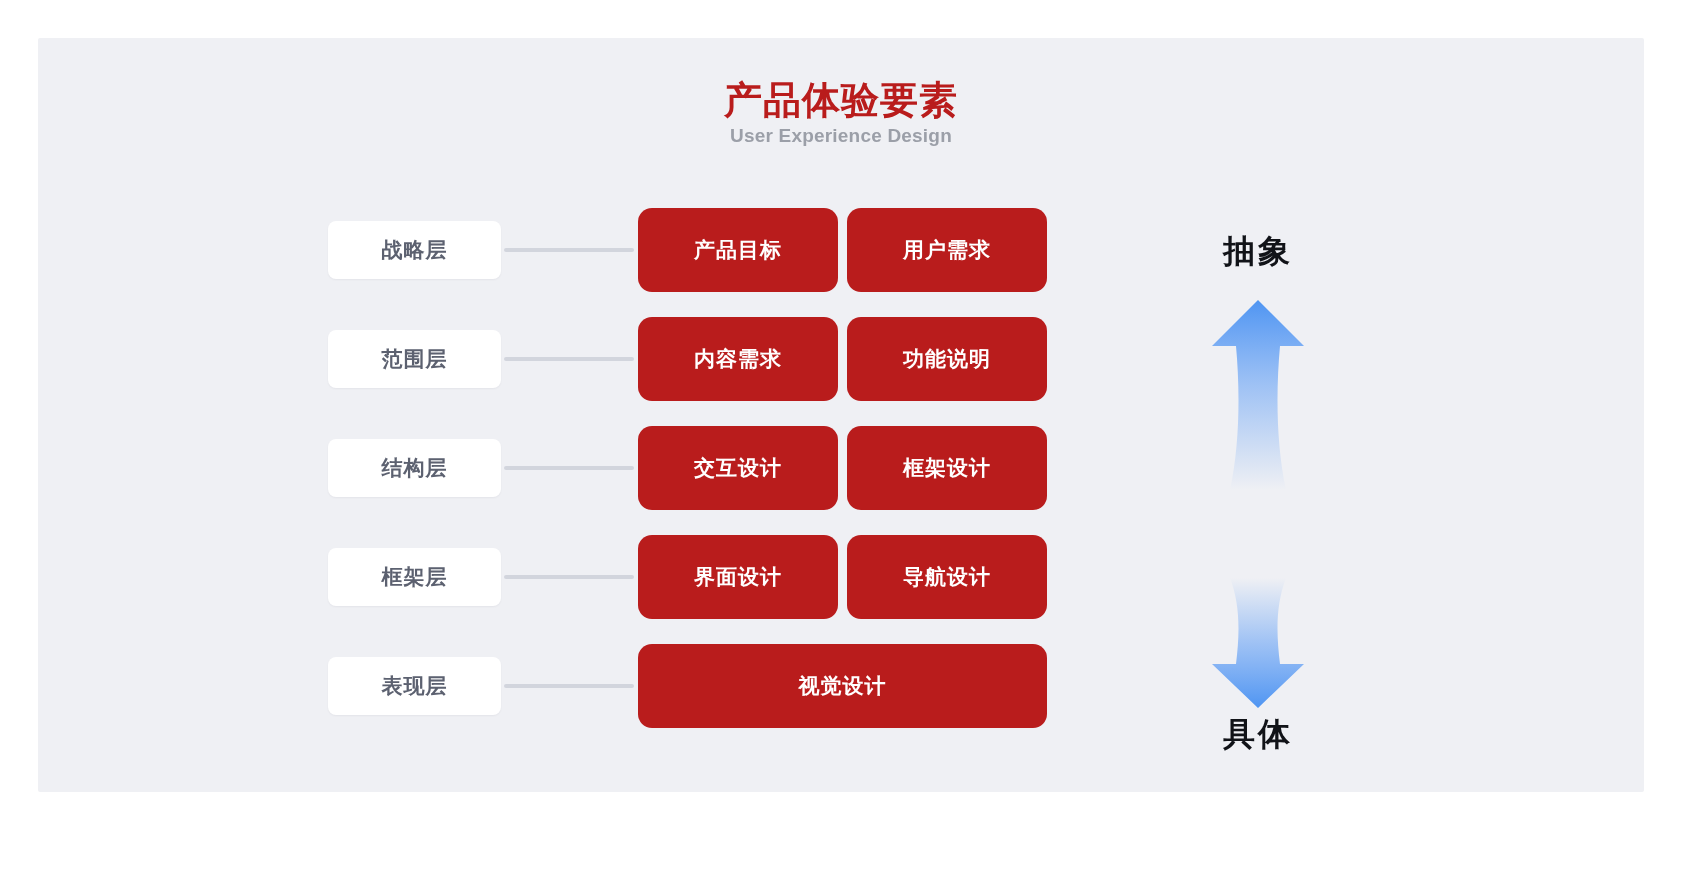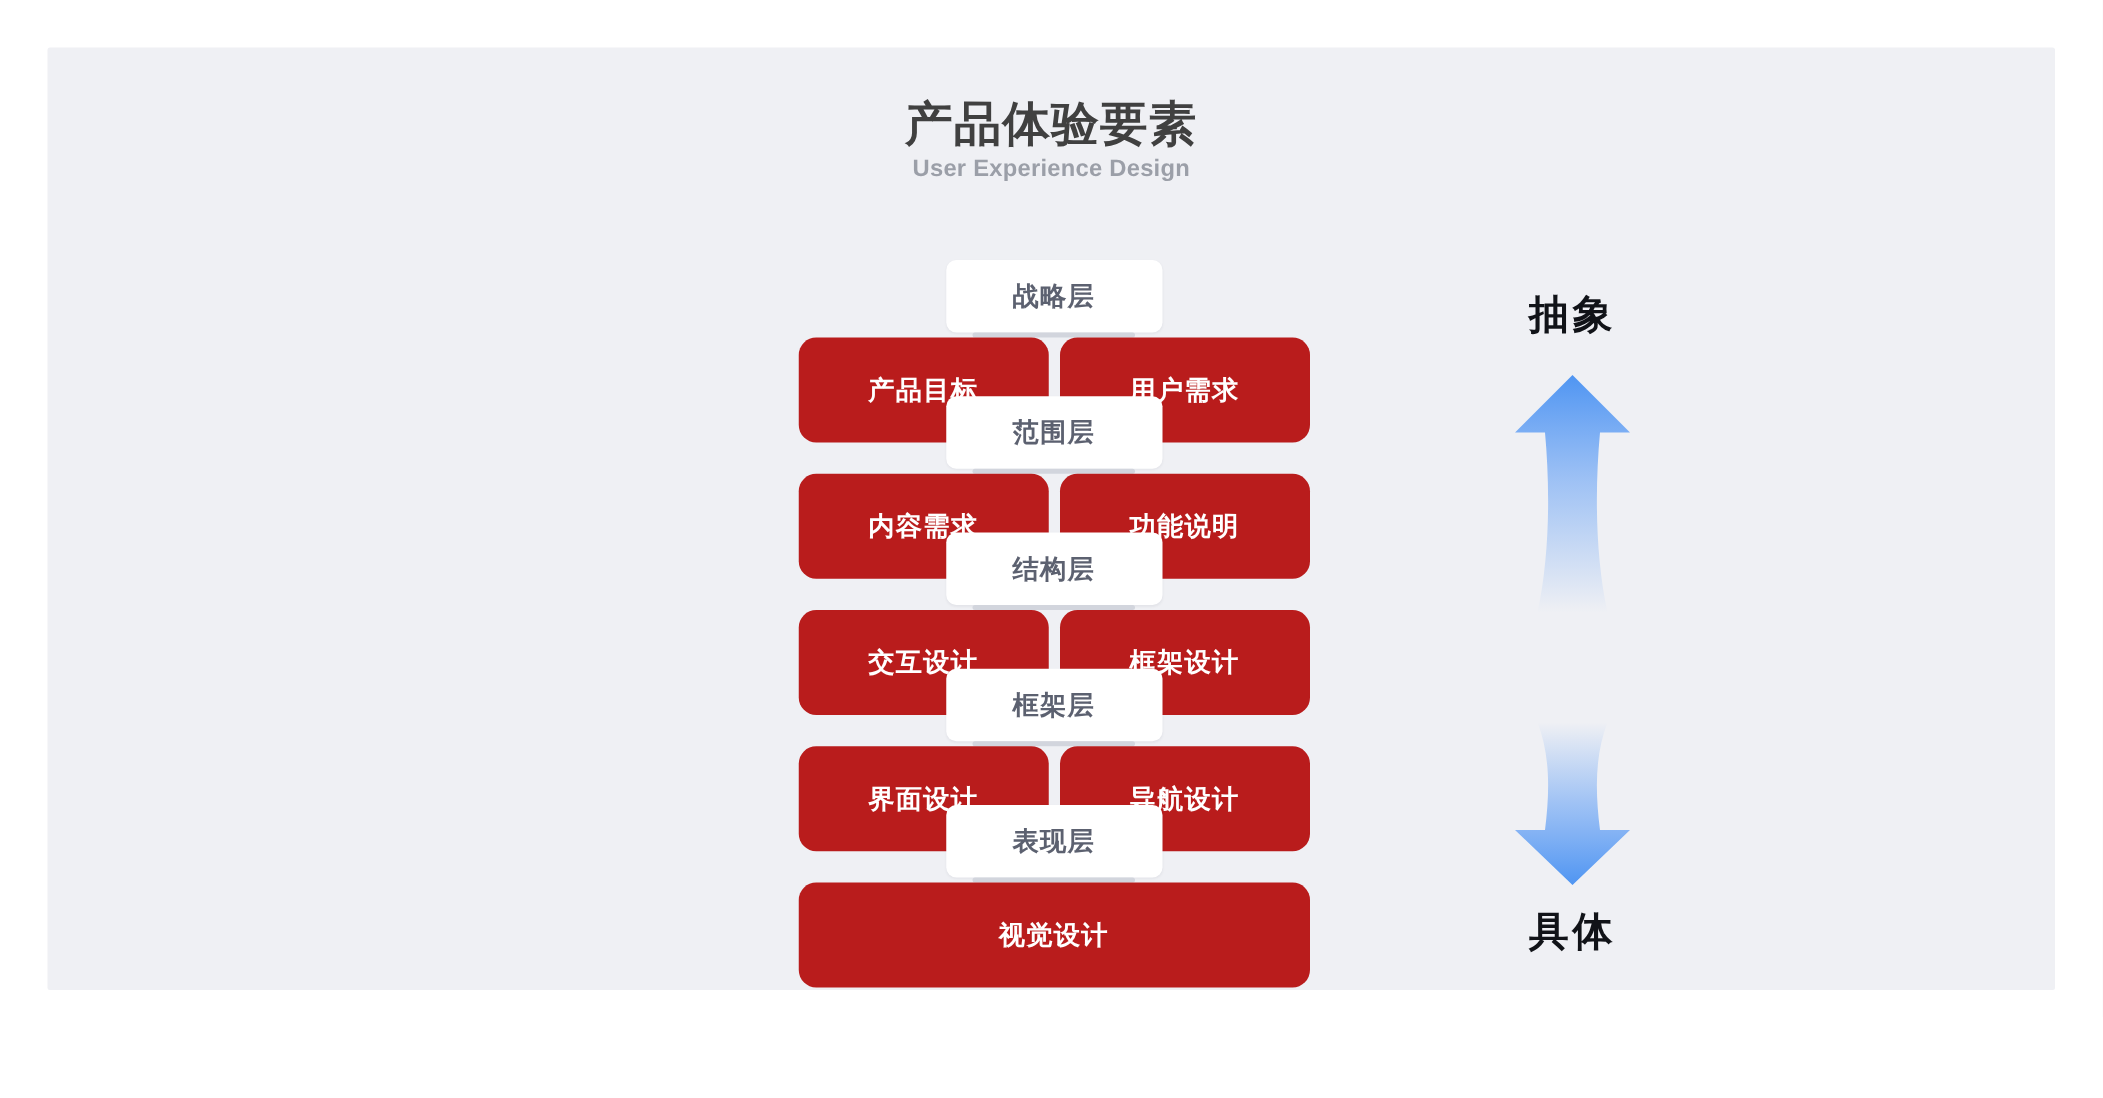--- a/index.html
+++ b/index.html
@@ -32,21 +32,21 @@
   #header {
     position: absolute;
     left: 0;
     top: 42px;
     width: 100%;
     text-align: center;
   }
   #title {
     font-size: 38px;
     font-weight: 700;
-    color: #404040;
+    color: #b91c1c;
     letter-spacing: 1px;
     line-height: 1.1;
   }
   #subtitle {
     margin-top: 3px;
     font-size: 19px;
     font-weight: 700;
     color: #9b9fa8;
     letter-spacing: 0.2px;
   }
@@ -59,21 +59,20 @@
     width: 1030px;
     height: 580px;
   }
   .row {
     position: absolute;
     left: 0;
     width: 100%;
     height: 84px;
     display: flex;
     align-items: center;
-    flex-direction: column;
   }
 
   
   .layer-chip {
     width: 173px;
     height: 58px;
     background: #ffffff;
     border-radius: 8px;
     display: flex;
     align-items: center;
@@ -132,21 +131,21 @@
     position: absolute;
     left: 0;
     width: 160px;
     text-align: center;
     font-size: 32px;
     font-weight: 700;
     color: #111318;
     letter-spacing: 3px;
   }
   #label-top    { top: 14px; }
-  #label-bottom { top: 508px; }
+  #label-bottom { top: 497px; }
 
   .arrow-wrap {
     position: absolute;
     left: 28px;
     width: 104px;
   }
   #arrow-up   { top: 78px;  height: 200px; }
   #arrow-down { top: 358px; height: 140px; }
   .arrow-wrap svg { display: block; width: 100%; height: 100%; }
 </style>

